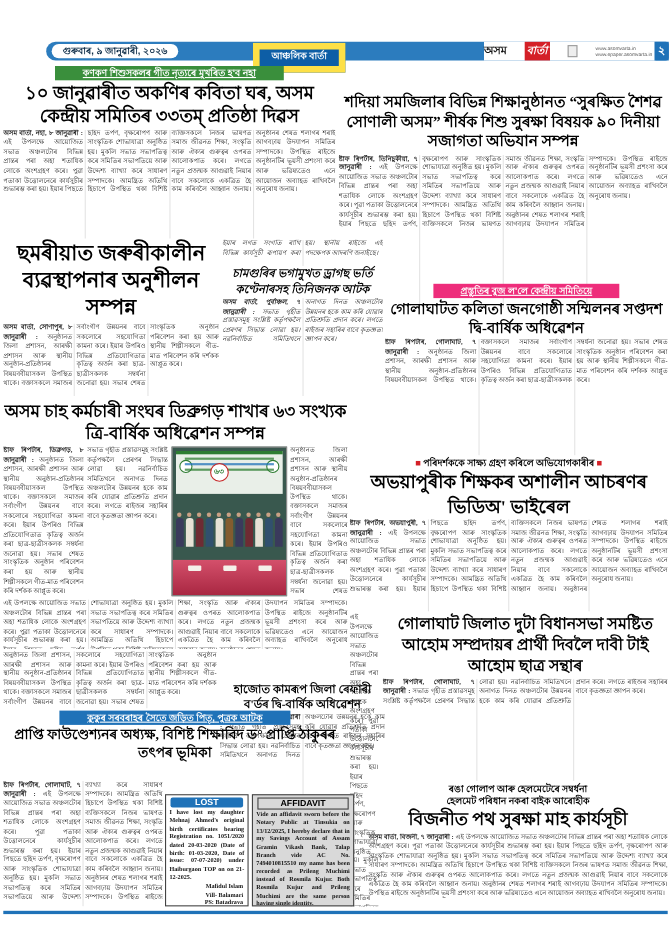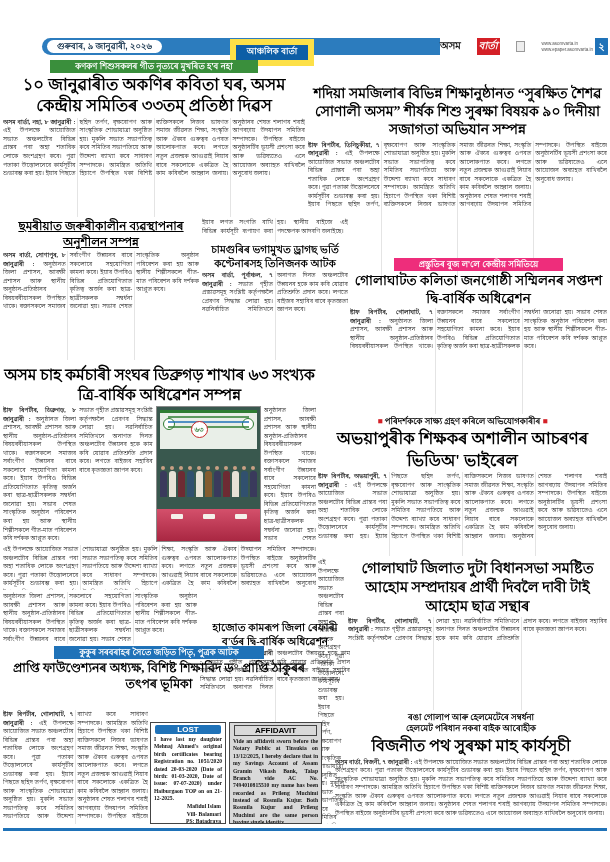--- a/index.html
+++ b/index.html
@@ -20,21 +20,21 @@
   .logoblack{font-size:10px;font-weight:bold;color:#111;}
   .logored{font-size:10px;font-weight:bold;color:#fff;background:var(--red);padding:0 2px;font-style:italic;}
   .epicon{width:9px;height:9px;border:1px solid #999;background:#eee;}
   .weblines{font-size:4.5px;color:#555;line-height:1.2;}
   .pgbox{position:absolute;right:0;top:0;width:13px;height:17px;background:var(--accent);
         color:#fff;font-size:10px;font-weight:bold;text-align:center;line-height:17px;border-radius:0 3px 3px 0;}
 
   
   .art{display:flex;flex-direction:column;box-sizing:border-box;}
   .kick{align-self:center;padding:1px 25px;color:#fff;font-weight:bold;font-size:8.5px;line-height:1.3;
-        font-family:"Liberation Sans",sans-serif;white-space:nowrap;}
+        font-family:"Liberation Sans",sans-serif;white-space:nowrap;text-decoration:underline;}
   .kick-green{background:var(--green);}
   .kick-pink{background:var(--pink);}
   .kick-blue{background:var(--accent);}
   .hl{font-weight:bold;color:#000;text-align:center;line-height:1.3;margin:1px 0;}
   .body{flex:1;overflow:hidden;text-align:justify;font-size:6px;line-height:1.42;color:#191919;
         column-gap:4px;column-rule:1px solid #e4e4e4;}
   .cols-2{column-count:2;} .cols-3{column-count:3;} .cols-4{column-count:4;}
   .byline{font-weight:bold;}
   .tailcol{font-size:6px;line-height:1.42;text-align:justify;color:#191919;overflow:hidden;}
   .mini{overflow:hidden;text-align:justify;font-size:6px;line-height:1.42;color:#191919;
@@ -107,28 +107,28 @@
 
   <div class="abs art" style="left:308px;top:60px;width:299px;height:196px;margin-top:24px;">
     <div class="hl" style="font-size:14px;">শদিয়া সমজিলাৰ বিভিন্ন শিক্ষানুষ্ঠানত “সুৰক্ষিত শৈশৱ সোণালী অসম” শীৰ্ষক শিশু সুৰক্ষা বিষয়ক ৯০ দিনীয়া সজাগতা অভিযান সম্পন্ন</div>
     <div class="body cols-4">
       <span class="byline">ষ্টাফ ৰিপৰ্টাৰ, তিনিচুকীয়া, ৭ জানুৱাৰী :</span>
       <span>এই উপলক্ষে আয়োজিত সভাত অঞ্চলটোৰ বিভিন্ন প্ৰান্তৰ পৰা অহা শতাধিক লোকে অংশগ্ৰহণ কৰে। পুৱা পতাকা উত্তোলনেৰে কাৰ্যসূচীৰ শুভাৰম্ভ কৰা হয়। ইয়াৰ পিছতে ছহিদ তৰ্পণ, বৃক্ষৰোপণ আৰু সাংস্কৃতিক শোভাযাত্ৰা অনুষ্ঠিত হয়। মুকলি সভাত সভাপতিত্ব কৰে সমিতিৰ সভাপতিয়ে আৰু উদ্দেশ্য ব্যাখ্যা কৰে সাধাৰণ সম্পাদকে। আমন্ত্ৰিত অতিথি হিচাপে উপস্থিত থকা বিশিষ্ট ব্যক্তিসকলে নিজৰ ভাষণত সমাজ জীৱনত শিক্ষা, সংস্কৃতি আৰু ঐক্যৰ গুৰুত্বৰ ওপৰত আলোকপাত কৰে। লগতে নতুন প্ৰজন্মক আগুৱাই নিয়াৰ বাবে সকলোকে একত্ৰিত হৈ কাম কৰিবলৈ আহ্বান জনায়। অনুষ্ঠানৰ শেষত শলাগৰ শৰাই আগবঢ়ায় উদযাপন সমিতিৰ সম্পাদকে। উপস্থিত ৰাইজে অনুষ্ঠানটিৰ ভূয়সী প্ৰশংসা কৰে আৰু ভৱিষ্যতেও এনে আয়োজন অব্যাহত ৰাখিবলৈ অনুৰোধ জনায়।</span>
     </div>
   </div>
 
   <div class="abs art" style="left:3px;top:218px;width:196px;height:142px;">
-    <div class="hl" style="font-size:12px;text-decoration:underline;">ছমৰীয়াত জৰুৰীকালীন ব্যৱস্থাপনাৰ অনুশীলন সম্পন্ন</div>
+    <div class="hl" style="font-size:19px;">ছমৰীয়াত জৰুৰীকালীন ব্যৱস্থাপনাৰ অনুশীলন সম্পন্ন</div>
     <div class="body cols-3">
       <span class="byline">অসম বাৰ্তা, সোণাপুৰ, ৮ জানুৱাৰী :</span>
       <span>অনুষ্ঠানত জিলা প্ৰশাসন, আৰক্ষী প্ৰশাসন আৰু স্থানীয় অনুষ্ঠান-প্ৰতিষ্ঠানৰ বিষয়ববীয়াসকল উপস্থিত থাকে। বক্তাসকলে সমাজৰ সৰ্বাংগীণ উন্নয়নৰ বাবে সকলোৰে সহযোগিতা কামনা কৰে। ইয়াৰ উপৰিও বিভিন্ন প্ৰতিযোগিতাত কৃতিত্ব অৰ্জন কৰা ছাত্ৰ-ছাত্ৰীসকলক সম্বৰ্ধনা জনোৱা হয়। সভাৰ শেষত সাংস্কৃতিক অনুষ্ঠান পৰিবেশন কৰা হয় আৰু স্থানীয় শিল্পীসকলে গীত-মাত পৰিবেশন কৰি দৰ্শকক আপ্লুত কৰে।</span>
     </div>
   </div>
 
-  <div class="abs art" style="left:202px;top:218px;width:146px;height:142px;">
+  <div class="abs art" style="left:202px;top:218px;width:146px;height:142px;font-style:italic;">
     <div class="mini" style="height:24px;">ইয়াৰ লগত সংগতি ৰাখি বিভিন্ন কাৰ্যসূচী ৰূপায়ণ কৰা হয়। স্থানীয় ৰাইজে এই পদক্ষেপক আদৰণি জনাইছে।</div>
     <div class="hl" style="font-size:10.5px;">চামগুৰিৰ ভগামুখত ড্ৰাগছ ভৰ্তি কণ্টেনাৰসহ তিনিজনক আটক</div>
     <div class="body cols-2">
       <span class="byline">অসম বাৰ্তা, পূৰ্বাঞ্চল, ৭ জানুৱাৰী :</span>
       <span>সভাত গৃহীত প্ৰস্তাৱসমূহ সংশ্লিষ্ট কৰ্তৃপক্ষলৈ প্ৰেৰণৰ সিদ্ধান্ত লোৱা হয়। নৱনিৰ্বাচিত সমিতিখনে অনাগত দিনত অঞ্চলটোৰ উন্নয়নৰ হকে কাম কৰি যোৱাৰ প্ৰতিশ্ৰুতি প্ৰদান কৰে। লগতে ৰাইজৰ সহাৰিৰ বাবে কৃতজ্ঞতা জ্ঞাপন কৰে।</span>
     </div>
   </div>
 
   <div class="abs art" style="left:350px;top:258px;width:257px;height:156px;">
     <div class="kick kick-pink">প্ৰস্তুতিৰ বুজ ল'লে কেন্দ্ৰীয় সমিতিয়ে</div>

